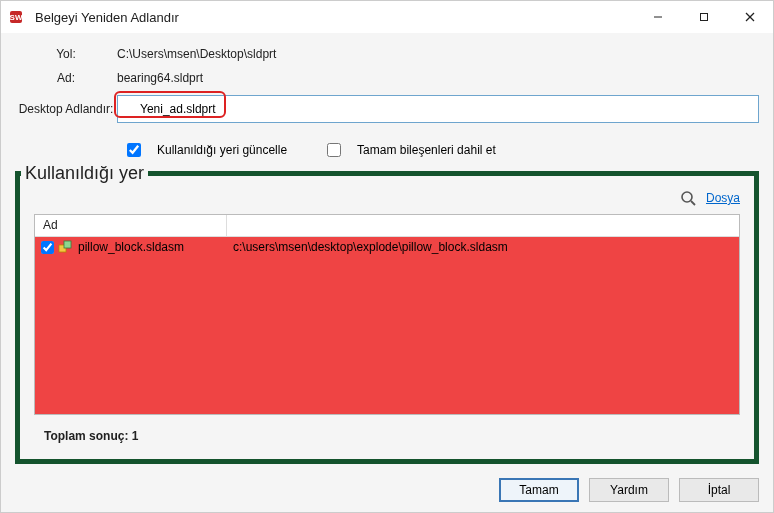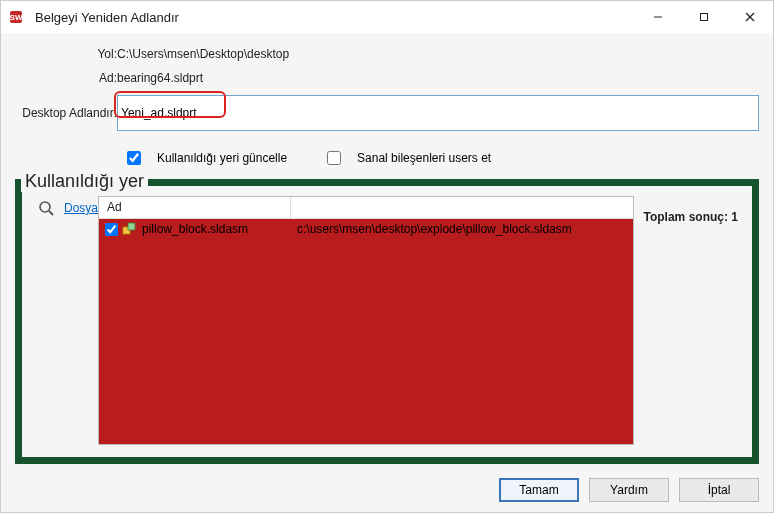--- a/index.html
+++ b/index.html
@@ -58,43 +58,43 @@
     display: flex;
     flex-direction: column;
   }
   .form-row {
     display: flex;
     align-items: center;
     margin-bottom: 10px;
   }
   .form-label {
     width: 102px;
-    text-align: right;
+    text-align: center;
     color: #222;
   }
   .form-value { color: #222; }
   .rename-input-wrap {
     flex: 1;
     position: relative;
   }
   .rename-highlight {
     position: absolute;
     left: -3px;
     top: -4px;
     width: 112px;
     height: 27px;
     border: 2px solid #d22;
     border-radius: 6px;
     pointer-events: none;
   }
   .rename-input {
     width: 100%;
-    height: 36px;
+    height: 28px;
     border: 1px solid #6ea5ce;
-    padding: 2px 3px;
+    padding: 2px 22px;
     font-family: inherit;
     font-size: 12px;
     outline: none;
     background: #fff;
   }
   .checkbox-row {
     display: flex;
     align-items: center;
     margin-left: 112px;
     margin-top: 10px;
@@ -120,25 +120,25 @@
   .fieldset-legend {
     position: absolute;
     top: -8px;
     left: 6px;
     background: #f5f5f5;
     padding: 0 4px;
     font-size: 18px;
     color: #222;
   }
   .fieldset {
-    border: 7px solid #14532d;
+    border: 5px solid #14532d;
     padding: 10px 14px 12px 14px;
     flex: 1;
     display: flex;
-    flex-direction: row;
+    flex-direction: column;
   }
   .search-row {
     display: flex;
     justify-content: flex-end;
     align-items: center;
     gap: 8px;
     margin-bottom: 4px;
     height: 24px;
   }
   .search-icon {
@@ -146,21 +146,21 @@
     display:flex; align-items:center; justify-content:center;
   }
   .link {
     color: #0066cc;
     text-decoration: underline;
     cursor: pointer;
     font-size: 12px;
   }
   .table {
     border: 1px solid #bbb;
-    background: #b91c1c;
+    background: #ef4444;
     flex: 1;
     display: flex;
     flex-direction: column;
     overflow: hidden;
   }
   .thead {
     display: flex;
     height: 22px;
     background: #fff;
     border-bottom: 1px solid #ddd;
@@ -248,21 +248,21 @@
             <line x1="9" y1="1" x2="1" y2="9" stroke="#222" stroke-width="1.2"></line>
           </svg>
       </button>
     </div>
   </div>
 
   <div class="content">
 
     <div class="form-row">
       <div class="form-label">Yol:</div>
-      <div class="form-value">C:\Users\msen\Desktop\desktop</div>
+      <div class="form-value">C:\Users\msen\Desktop\sldprt</div>
     </div>
 
     <div class="form-row">
       <div class="form-label">Ad:</div>
       <div class="form-value">bearing64.sldprt</div>
     </div>
 
     <div class="form-row">
       <div class="form-label">Desktop Adlandır:</div>
       <div class="rename-input-wrap">
@@ -271,21 +271,21 @@
       </div>
     </div>
 
     <div class="checkbox-row">
       <label class="cb-group">
         <input type="checkbox" class="cb" checked="" style="">
         <span>Kullanıldığı yeri güncelle</span>
       </label>
       <label class="cb-group">
         <input type="checkbox" class="cb" style="">
-        <span>Sanal bileşenleri users et</span>
+        <span>Tamam bileşenleri dahil et</span>
       </label>
     </div>
 
     <div class="fieldset-wrap">
       <div class="fieldset-legend">Kullanıldığı yer</div>
       <div class="fieldset">
 
         <div class="search-row">
           <span class="search-icon">
             <svg width="18" height="18" viewBox="0 0 18 18">

